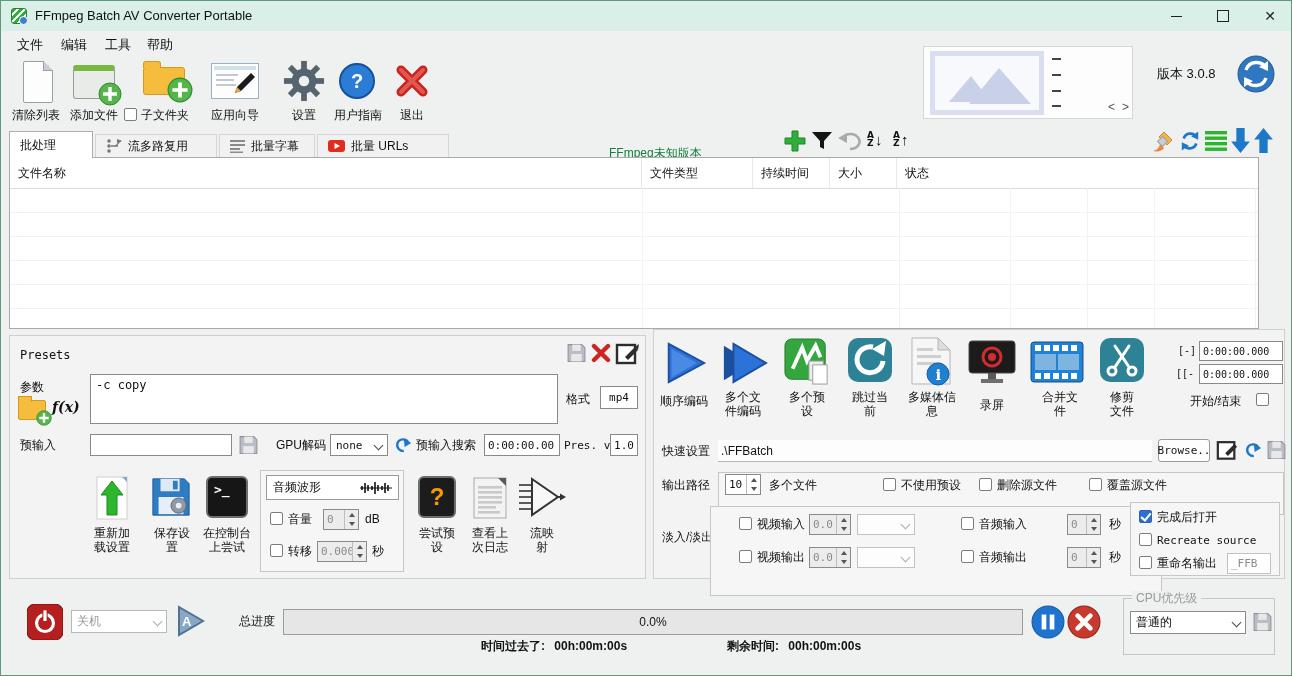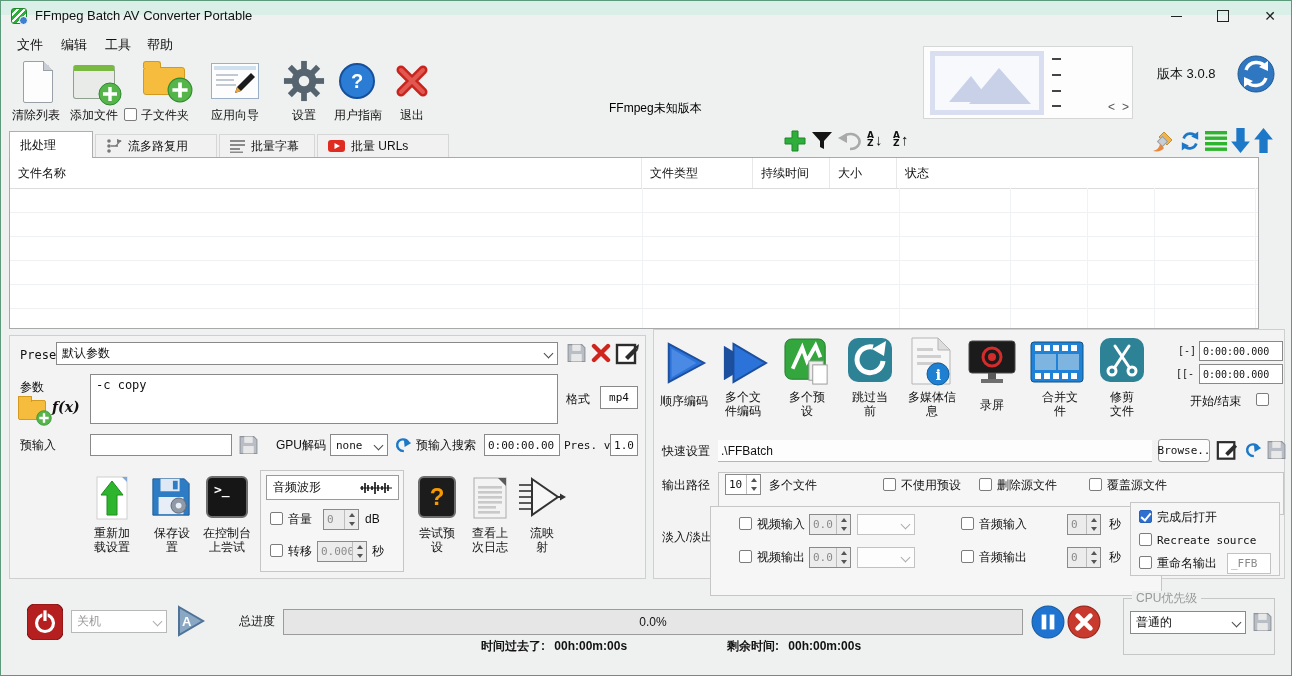--- a/index.html
+++ b/index.html
@@ -1,24 +1,24 @@
 <!DOCTYPE html>
 <html><head>
 <meta charset="utf-8">
 <style>
   html,body{margin:0;padding:0;background:#8a8a8a;}
   .screen{position:relative;width:1292px;height:676px;background:#eff0f0;
     font-family:"Liberation Sans",sans-serif;font-size:12px;color:#111;
     overflow:hidden;border:1px solid #5d9a7c;box-sizing:border-box;}
   .abs{position:absolute;}
   .lbl{position:absolute;font-size:12px;white-space:nowrap;line-height:14px;}
-  .g{color:#000000;}
+  .g{color:#15803d;margin-top:45px;}
   .mono{font-family:"DejaVu Sans Mono",monospace;}
   
-  .titlebar{position:absolute;left:0;top:0;width:100%;height:14px;background:#d9efe7;display:flex;align-items:center;}
+  .titlebar{position:absolute;left:0;top:0;width:100%;height:30px;background:#d9efe7;display:flex;align-items:center;}
   .appicon{position:absolute;left:10px;top:7px;width:16px;height:16px;border-radius:3px;
     background:repeating-linear-gradient(135deg,#2fae3b 0 3px,#ffffff 3px 5px);border:1px solid #1d8a29;box-sizing:border-box;}
   .appicon::after{content:"";position:absolute;right:-2px;bottom:-2px;width:7px;height:7px;border-radius:50%;background:#3f7fd0;border:1px solid #fff;}
   .wbtn{position:absolute;top:0;width:46px;height:30px;display:flex;align-items:center;justify-content:center;}
   .minglyph{width:11px;height:0;border-top:1.6px solid #222;}
   .maxglyph{width:10px;height:10px;border:1.4px solid #222;}
   .xglyph{font-size:14px;color:#222;line-height:14px;}
   
   .menuitem{position:absolute;top:34px;height:20px;display:flex;align-items:center;padding:0 5px;font-size:13px;}
   
@@ -260,24 +260,20 @@
     <div class="vline" style="left:632px;"></div>
       <div class="vline" style="left:889px;"></div>
     <div class="vline" style="left:1000px;"></div>
       <div class="vline" style="left:1077px;"></div>
     <div class="vline" style="left:1144px;"></div>
       <div class="vline" style="left:1245px;"></div>
   </div>
 
   <div class="panel" style="left:8px;top:334px;width:637px;height:244px;">
     <div class="lbl mono" style="left:10px;top:12px;">Presets</div>
-    <div class="combo" style="left:46px;top:6px;width:502px;height:23px;">
-      <span>默认参数</span>
-        <i class="chev"></i>
-    </div>
     <svg class="abs" style="left:556px;top:6px;" width="21" height="22" viewBox="0 0 20 20">
         <path d="M2 2 h13 l3 3 v13 h-16z" fill="#b9bec6" stroke="#8e939b"></path>
         <rect x="6" y="2" width="8" height="6" fill="#e8e8e8"></rect>
         <rect x="5" y="11" width="10" height="7" fill="#e8e8e8"></rect>
       </svg>
     <svg class="abs" style="left:581px;top:7px;" width="20" height="20" viewBox="0 0 20 20">
         <path d="M3 3 L17 17 M17 3 L3 17" stroke="#d0241f" stroke-width="4.4" stroke-linecap="round"></path>
       </svg>
     <svg class="abs" style="left:605px;top:5px;" width="24" height="24" viewBox="0 0 24 24">
         <rect x="2" y="4" width="18" height="18" fill="#fff" stroke="#2c2c2c" stroke-width="2.4"></rect>

